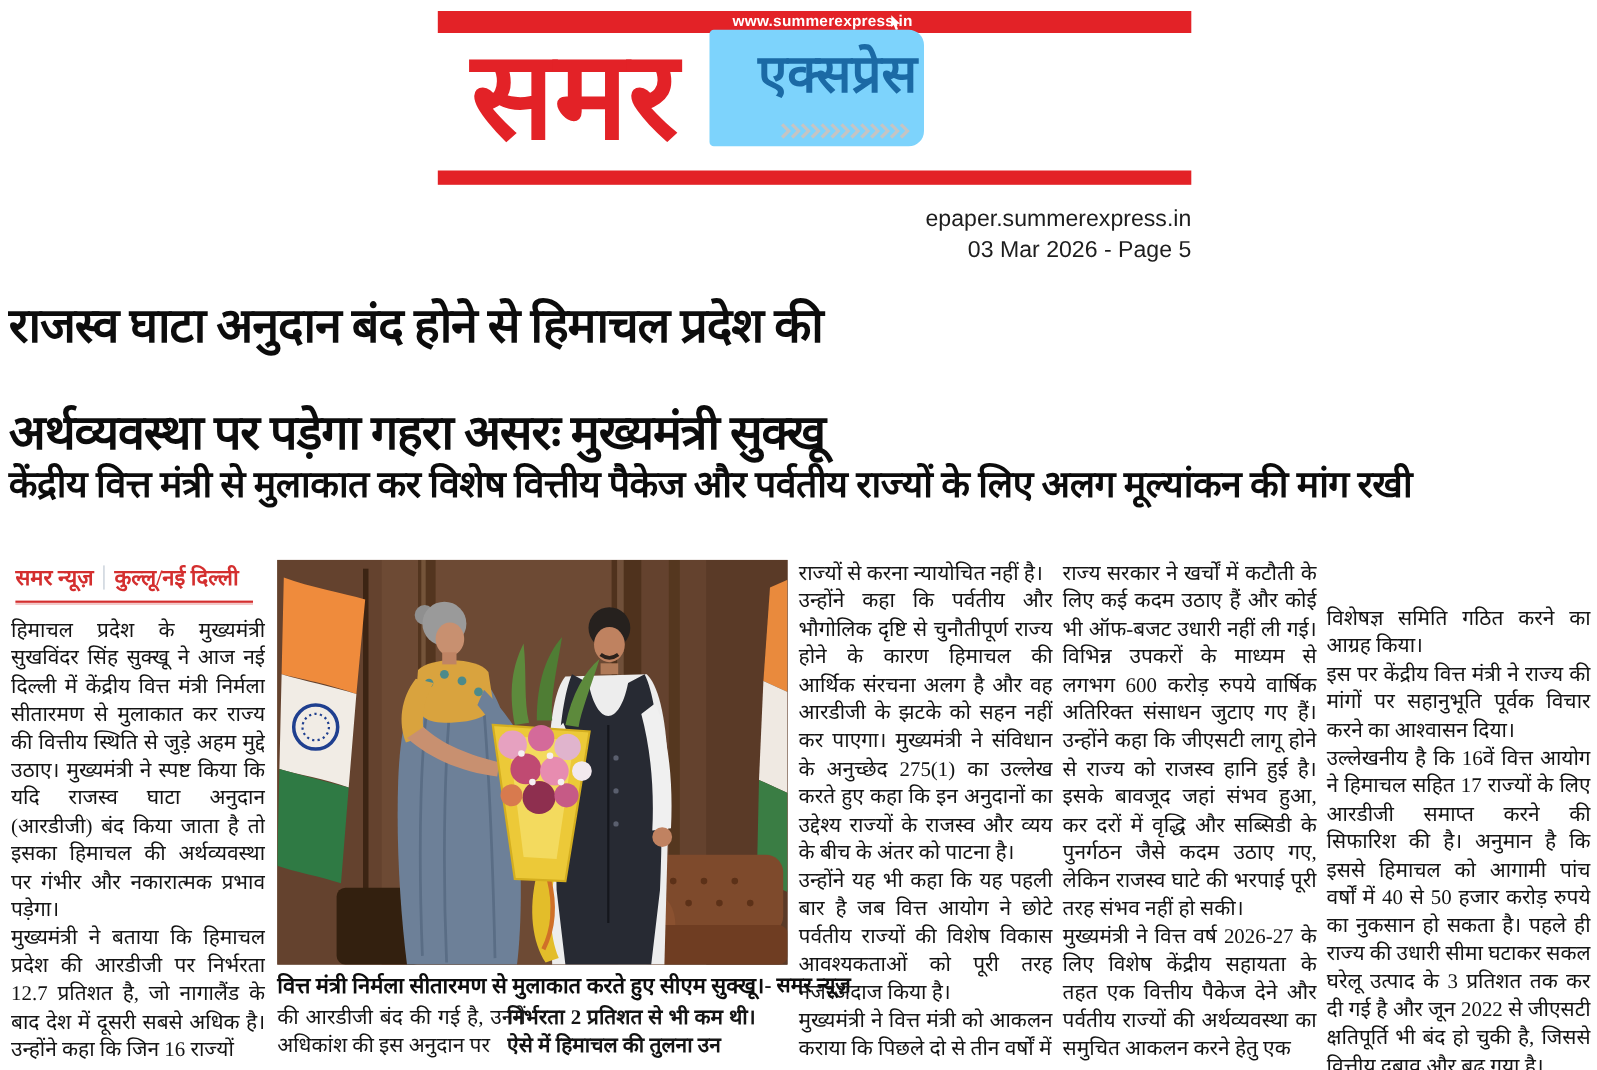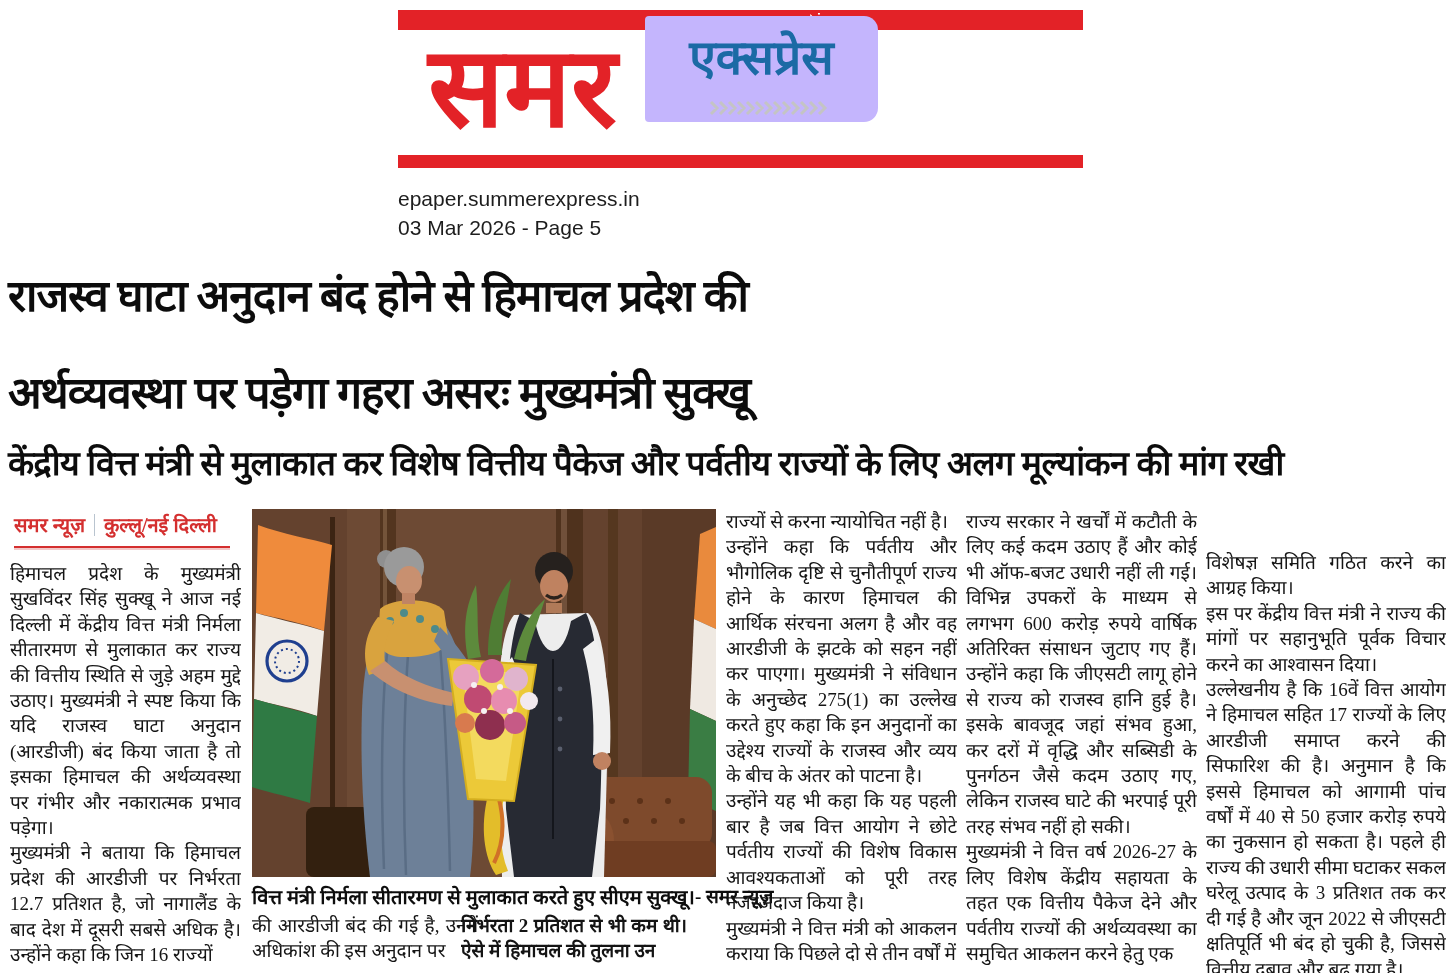--- a/index.html
+++ b/index.html
@@ -8,35 +8,35 @@
 
   
   #masthead{position:absolute;left:398px;top:10px;width:685px;height:158px;}
   .mast-topbar{position:absolute;left:0;top:0;width:685px;height:20px;background:#e32227;}
   .site-url{position:absolute;left:268px;top:1px;color:#ffffff;font-weight:bold;
             font-family:"Liberation Sans","DejaVu Sans",sans-serif;font-size:14px;letter-spacing:.2px;}
   .cursor-icon{position:absolute;left:410px;top:3px;width:12px;height:15px;}
   .logo-main{position:absolute;left:2px;top:14px;width:245px;height:132px;
              font-size:112px;line-height:128px;font-weight:bold;color:#e32227;
              text-align:center;white-space:nowrap;}
-  .mast-gray{position:absolute;left:247px;top:6px;width:233px;height:106px;
-             background:#c4b5fd;border-radius:4px 14px 14px 4px;}
+  .mast-gray{position:absolute;left:247px;top:17px;width:195px;height:106px;
+             background:#7dd3fc;border-radius:4px 14px 14px 4px;}
   .logo-sub{position:absolute;left:0;top:14px;width:233px;text-align:center;
             font-size:48px;line-height:56px;font-weight:bold;color:#1b6aa5;white-space:nowrap;}
   .chevrons{position:absolute;left:64px;bottom:6px;}
   .mast-bottombar{position:absolute;left:0;top:145px;width:685px;height:13px;background:#e32227;}
 
-  #epaper-info{position:absolute;left:398px;top:184px;width:685px;text-align:left;
+  #epaper-info{position:absolute;left:398px;top:184px;width:685px;text-align:right;
                font-family:"Liberation Sans","DejaVu Sans",sans-serif;
                font-size:21px;line-height:29px;color:#1d1d1d;}
 
   
   #headline{position:absolute;left:8px;top:248px;width:1440px;color:#0c0c0c;}
   .hl-line{font-size:44px;line-height:97px;font-weight:bold;white-space:nowrap;letter-spacing:-1px;}
-  #subheadline{position:absolute;left:8px;top:442px;width:1440px;font-size:34px;line-height:44px;
+  #subheadline{position:absolute;left:8px;top:420px;width:1440px;font-size:34px;line-height:44px;
                font-weight:bold;color:#0c0c0c;white-space:nowrap;letter-spacing:-0.5px;}
 
   
   #byline{position:absolute;left:14px;top:511px;width:220px;}
   .byline-row{display:flex;align-items:center;gap:9px;color:#d42f2f;font-weight:bold;font-size:20px;}
   .byline-divider{width:1px;height:22px;background:#b9c4cf;}
   .byline-rule{margin-top:8px;height:2px;background:#d42f2f;width:216px;box-shadow:0 2px 0 #f3c9c9;}
 
   
   .body-col{position:absolute;font-size:19px;line-height:25.4px;text-align:justify;color:#141414;}

